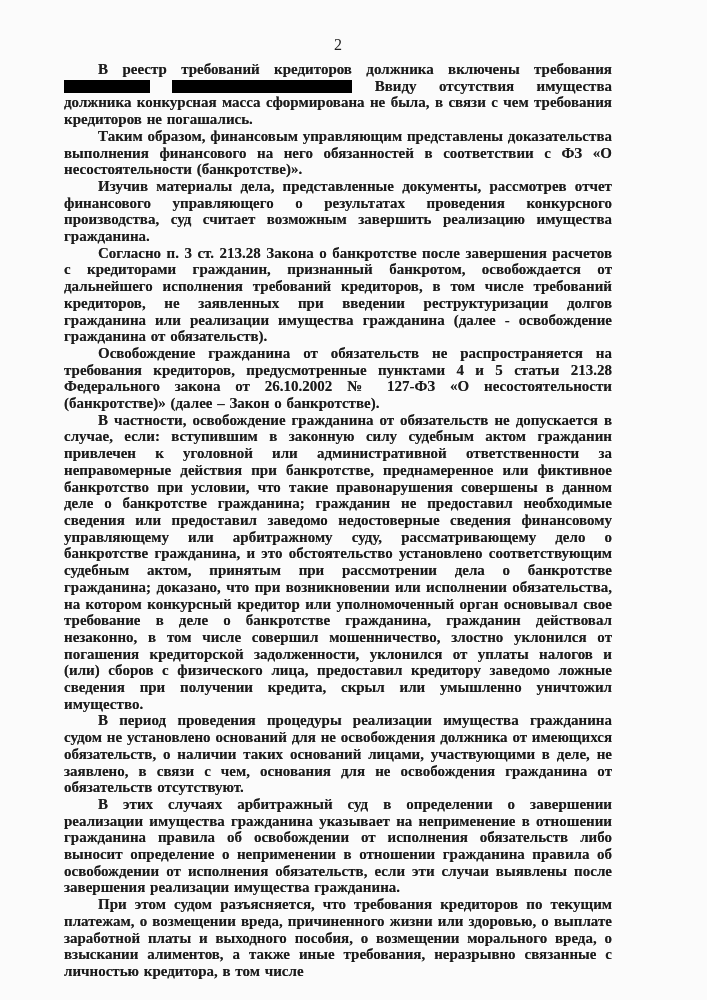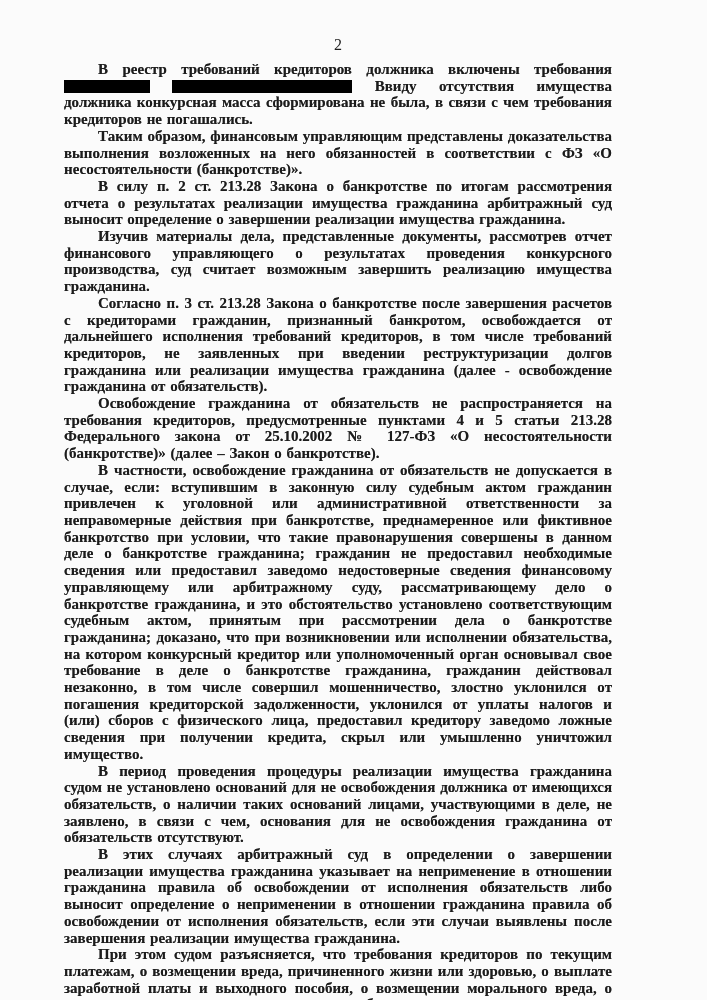--- a/index.html
+++ b/index.html
@@ -53,23 +53,22 @@
     text-shadow: none;
   }
 </style>
 </head>
 <body>
 
 <div class="page">
   <div class="pagenum">2</div>
   <div class="content">
       <p>В реестр требований кредиторов должника включены требования <span class="redact" style="width: 86px; background: rgb(0, 0, 0);"></span> <span class="redact" style="width: 180px; background: rgb(0, 0, 0);"></span> Ввиду отсутствия имущества должника конкурсная масса сформирована не была, в связи с чем требования кредиторов не погашались.</p>
-      <p>Таким образом, финансовым управляющим представлены доказательства выполнения возложенных на него обязанностей в соответствии с ФЗ «О несостоятельности (банкротстве)».</p>
-      <p>В силу п. 2 ст. 213.28 Закона о банкротстве по итогам рассмотрения отчета о результатах реализации имущества гражданина арбитражный суд выносит определение о завершении реализации имущества гражданина.</p>
+      <p>Таким образом, финансовым управляющим представлены доказательства выполнения финансового на него обязанностей в соответствии с ФЗ «О несостоятельности (банкротстве)».</p>
       <p>Изучив материалы дела, представленные документы, рассмотрев отчет финансового управляющего о результатах проведения конкурсного производства, суд считает возможным завершить реализацию имущества гражданина.</p>
       <p>Согласно п. 3 ст. 213.28 Закона о банкротстве после завершения расчетов с кредиторами гражданин, признанный банкротом, освобождается от дальнейшего исполнения требований кредиторов, в том числе требований кредиторов, не заявленных при введении реструктуризации долгов гражданина или реализации имущества гражданина (далее - освобождение гражданина от обязательств).</p>
-      <p>Освобождение гражданина от обязательств не распространяется на требования кредиторов, предусмотренные пунктами 4 и 5 статьи 213.28 Федерального закона от 25.10.2002 № 127-ФЗ «О несостоятельности (банкротстве)» (далее – Закон о банкротстве).</p>
+      <p>Освобождение гражданина от обязательств не распространяется на требования кредиторов, предусмотренные пунктами 4 и 5 статьи 213.28 Федерального закона от 26.10.2002 № 127-ФЗ «О несостоятельности (банкротстве)» (далее – Закон о банкротстве).</p>
       <p>В частности, освобождение гражданина от обязательств не допускается в случае, если: вступившим в законную силу судебным актом гражданин привлечен к уголовной или административной ответственности за неправомерные действия при банкротстве, преднамеренное или фиктивное банкротство при условии, что такие правонарушения совершены в данном деле о банкротстве гражданина; гражданин не предоставил необходимые сведения или предоставил заведомо недостоверные сведения финансовому управляющему или арбитражному суду, рассматривающему дело о банкротстве гражданина, и это обстоятельство установлено соответствующим судебным актом, принятым при рассмотрении дела о банкротстве гражданина; доказано, что при возникновении или исполнении обязательства, на котором конкурсный кредитор или уполномоченный орган основывал свое требование в деле о банкротстве гражданина, гражданин действовал незаконно, в том числе совершил мошенничество, злостно уклонился от погашения кредиторской задолженности, уклонился от уплаты налогов и (или) сборов с физического лица, предоставил кредитору заведомо ложные сведения при получении кредита, скрыл или умышленно уничтожил имущество.</p>
       <p>В период проведения процедуры реализации имущества гражданина судом не установлено оснований для не освобождения должника от имеющихся обязательств, о наличии таких оснований лицами, участвующими в деле, не заявлено, в связи с чем, основания для не освобождения гражданина от обязательств отсутствуют.</p>
       <p>В этих случаях арбитражный суд в определении о завершении реализации имущества гражданина указывает на неприменение в отношении гражданина правила об освобождении от исполнения обязательств либо выносит определение о неприменении в отношении гражданина правила об освобождении от исполнения обязательств, если эти случаи выявлены после завершения реализации имущества гражданина.</p>
       <p>При этом судом разъясняется, что требования кредиторов по текущим платежам, о возмещении вреда, причиненного жизни или здоровью, о выплате заработной платы и выходного пособия, о возмещении морального вреда, о взыскании алиментов, а также иные требования, неразрывно связанные с личностью кредитора, в том числе</p>
     </div>
 </div>
 
 </body></html>

